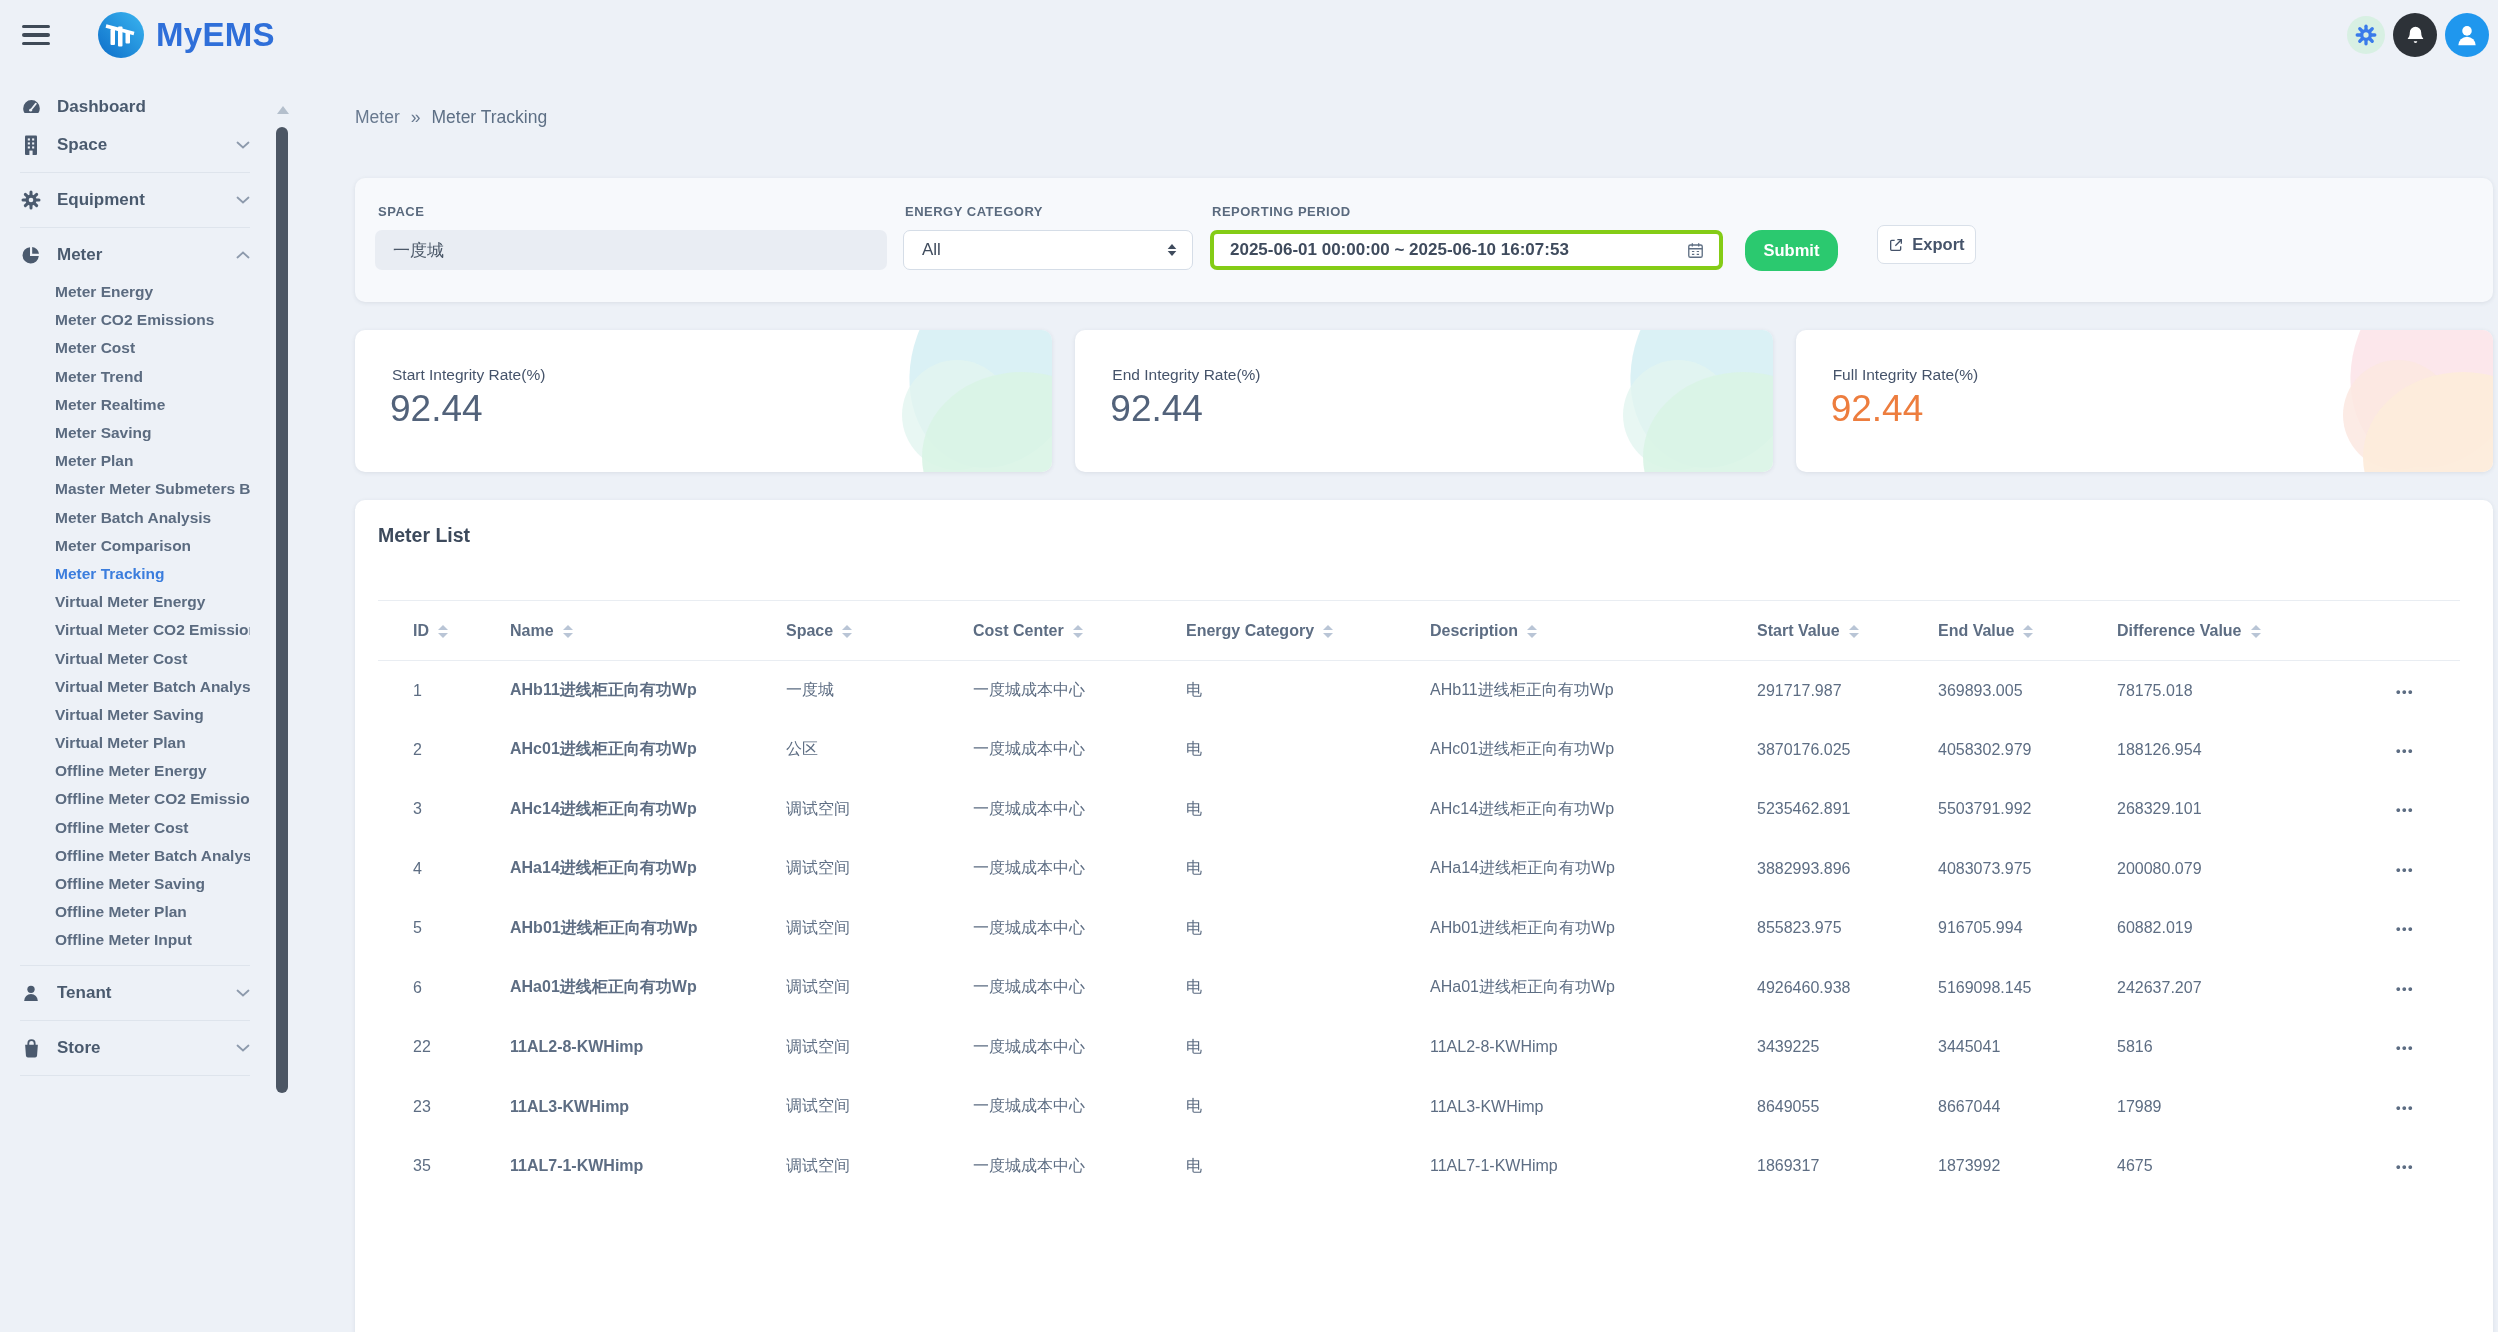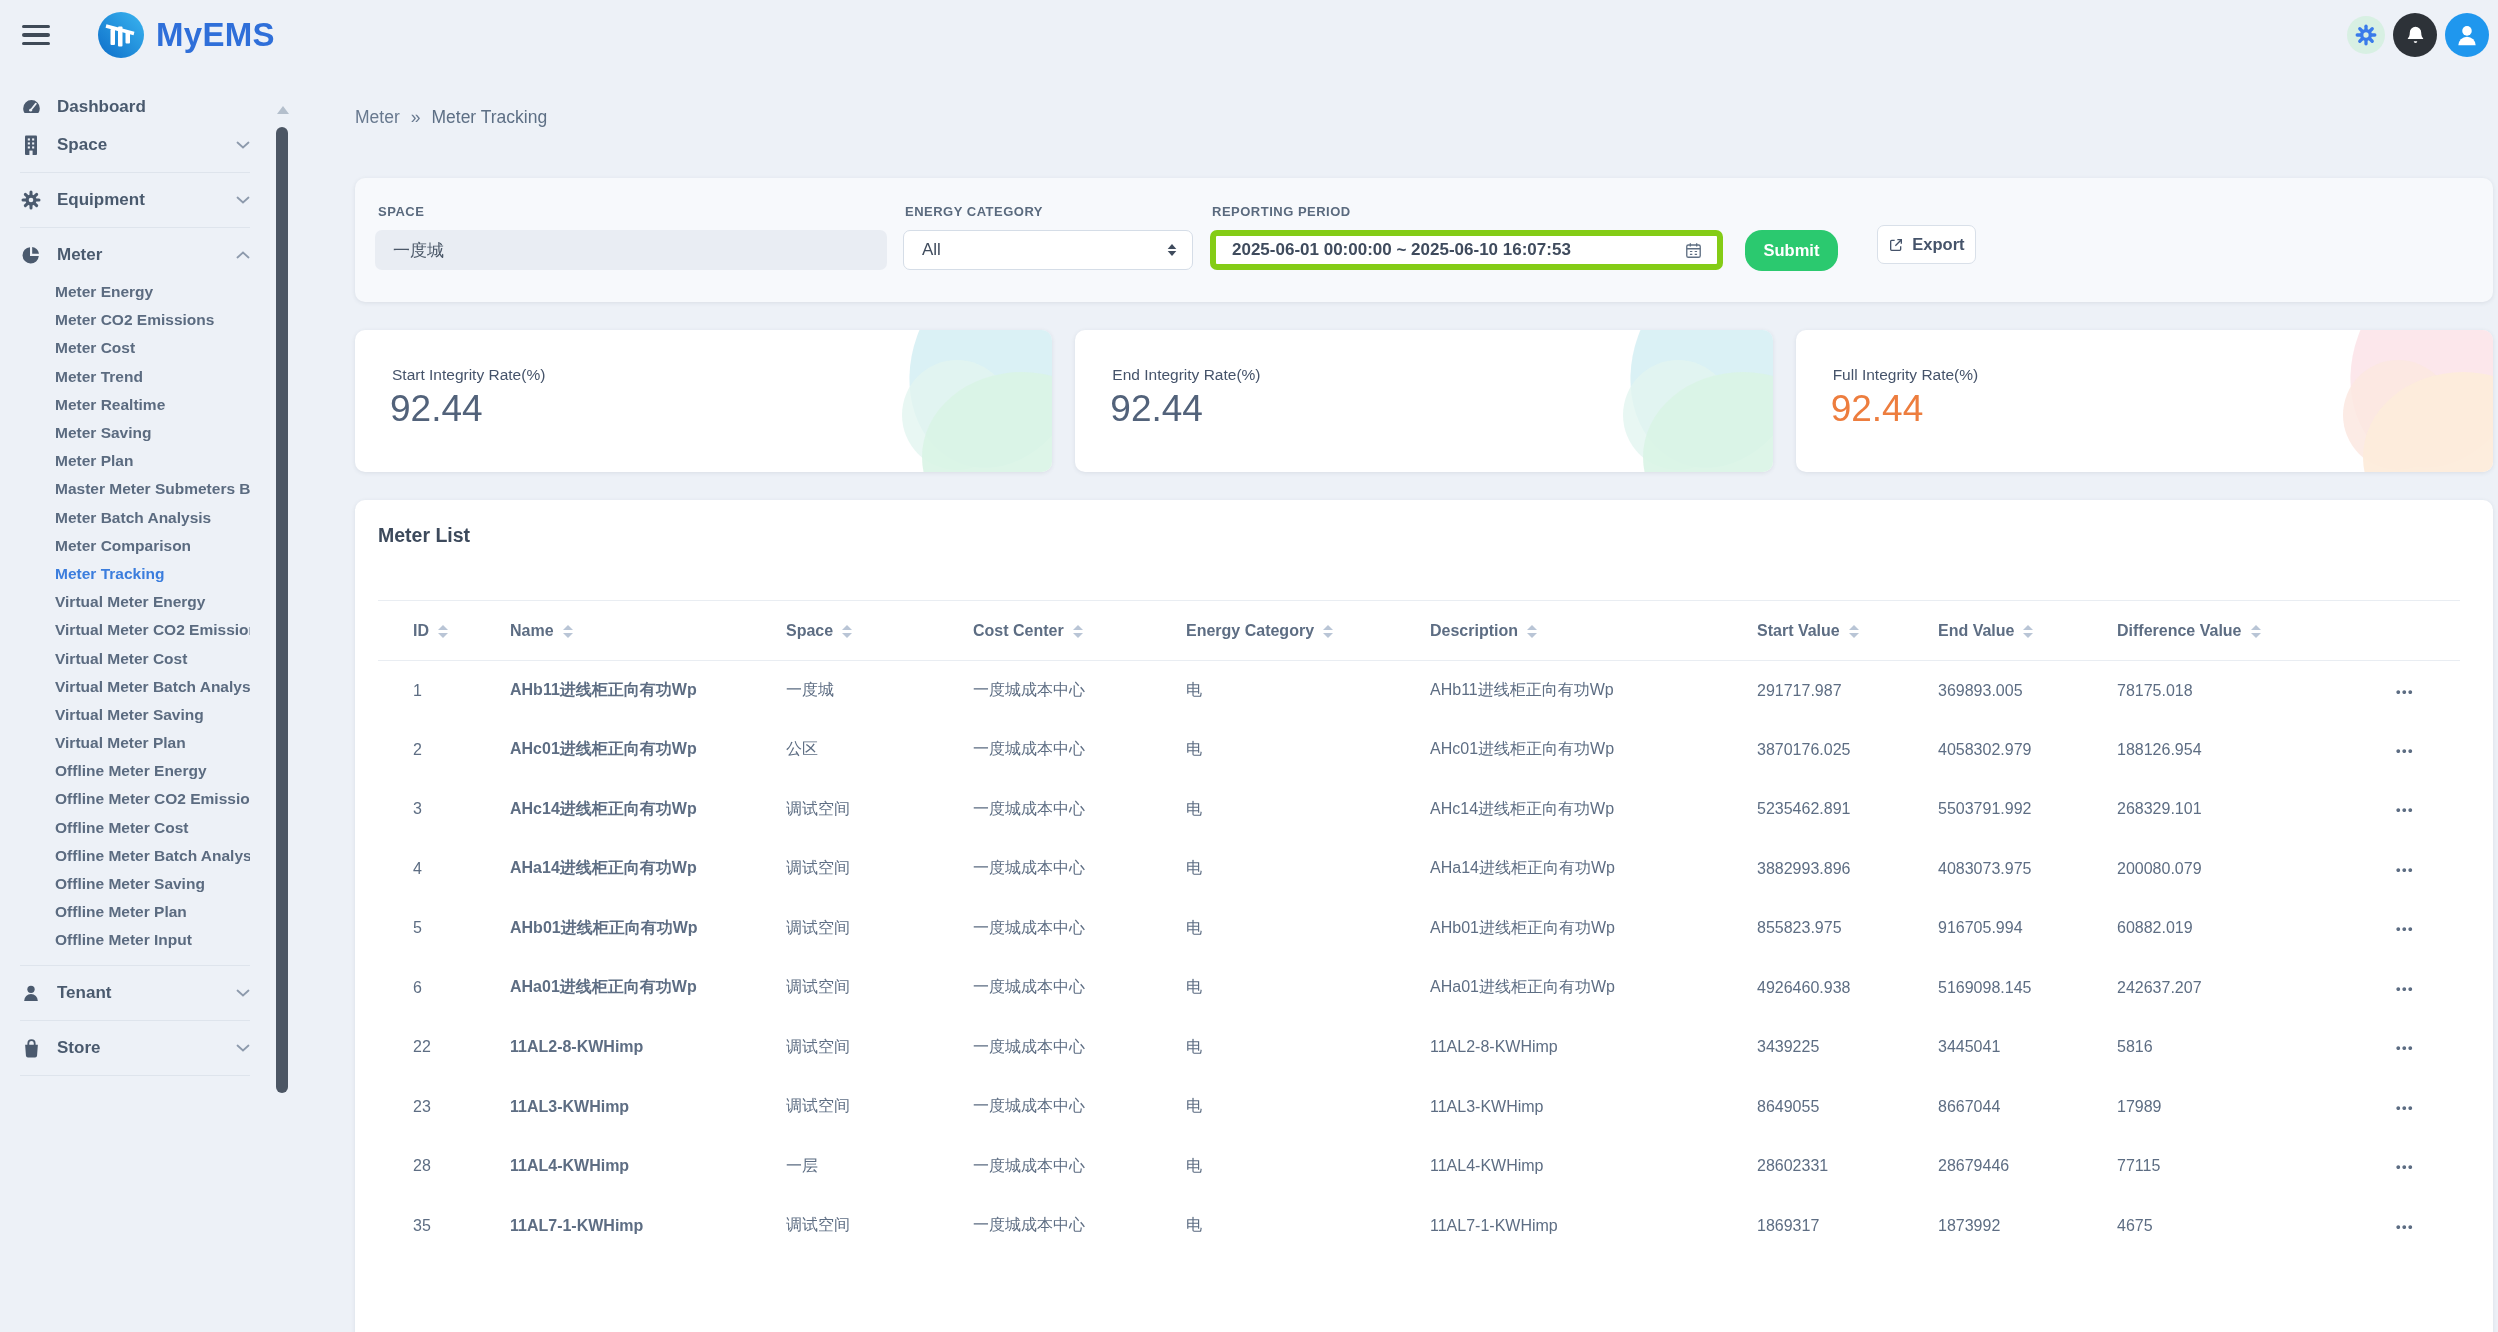--- a/index.html
+++ b/index.html
@@ -39,21 +39,21 @@
   .breadcrumb { position:absolute; left:355px; top:107px; font-size:17.5px; color:#68798f; display:flex; gap:11px; align-items:center; }
   .breadcrumb .cur { color:#5d6f85; }
 
   .card { background:#fff; border-radius:10px; box-shadow:0 1px 4px rgba(40,55,80,.10); }
 
   .filter-card { position:absolute; left:355px; top:178px; width:2138px; height:124px; background:#f7f9fc; }
   .flabel { position:absolute; font-size:13px; font-weight:700; letter-spacing:.5px; color:#5a6a7e; top:26px; }
   .fcontrol { position:absolute; top:52px; height:40px; border-radius:7px; display:flex; align-items:center; font-size:17px; }
   .ctl-space { left:20px; width:512px; background:#e9edf3; color:#4b5868; padding:0 18px; }
   .ctl-energy { left:548px; width:290px; background:#fff; border:1px solid #d5dde7; color:#3f4b5d; padding:0 14px 0 18px; justify-content:space-between; cursor:pointer; }
-  .ctl-period { left:855px; width:513px; background:#fff; border:6px solid #84cc16; color:#3f4b5d; font-weight:600; padding:0 14px 0 16px; justify-content:space-between; cursor:pointer; }
+  .ctl-period { left:855px; width:513px; background:#fff; border:4px solid #84cc16; color:#3f4b5d; font-weight:600; padding:0 14px 0 16px; justify-content:space-between; cursor:pointer; }
   .btn-submit { position:absolute; left:1390px; top:52px; width:93px; height:41px; background:#2bc96f; color:#fff; font-size:16.5px; font-weight:700; border:none; border-radius:17px; cursor:pointer; }
   .btn-export { position:absolute; left:1522px; top:47px; width:99px; height:39px; background:#fff; color:#45536a; font-size:16.5px; font-weight:600; border:1px solid #d9e0e9; border-radius:7px; cursor:pointer; display:flex; align-items:center; justify-content:center; gap:8px; }
 
   .stats-row { position:absolute; left:355px; top:330px; width:2138px; display:flex; gap:23px; }
   .stat-card { position:relative; flex:1; height:142px; overflow:hidden; }
   .stat-label { position:absolute; left:37px; top:36px; font-size:15.5px; color:#45536a; z-index:2; }
   .stat-value { position:absolute; left:35px; top:58px; font-size:37px; font-weight:500; color:#52627a; z-index:2; }
   .stat-card.warm .stat-value { color:#ed7d3e; }
   .blob { position:absolute; border-radius:50%; }
   .cool .b1 { width:170px; height:210px; right:-30px; top:-70px; background:#cdecf2; opacity:.75; transform:rotate(20deg); }
@@ -471,32 +471,20 @@
           <td>调试空间</td>
           <td>一度城成本中心</td>
           <td>电</td>
           <td>11AL3-KWHimp</td>
           <td>8649055</td>
           <td>8667044</td>
           <td>17989</td>
           <td class="c-actions"><button class="dots">•••</button></td>
         </tr>
 
-        <tr>
-          <td class="c-id">28</td>
-          <td class="c-name">11AL4-KWHimp</td>
-          <td>一层</td>
-          <td>一度城成本中心</td>
-          <td>电</td>
-          <td>11AL4-KWHimp</td>
-          <td>28602331</td>
-          <td>28679446</td>
-          <td>77115</td>
-          <td class="c-actions"><button class="dots">•••</button></td>
-        </tr>
 
         <tr>
           <td class="c-id">35</td>
           <td class="c-name">11AL7-1-KWHimp</td>
           <td>调试空间</td>
           <td>一度城成本中心</td>
           <td>电</td>
           <td>11AL7-1-KWHimp</td>
           <td>1869317</td>
           <td>1873992</td>

